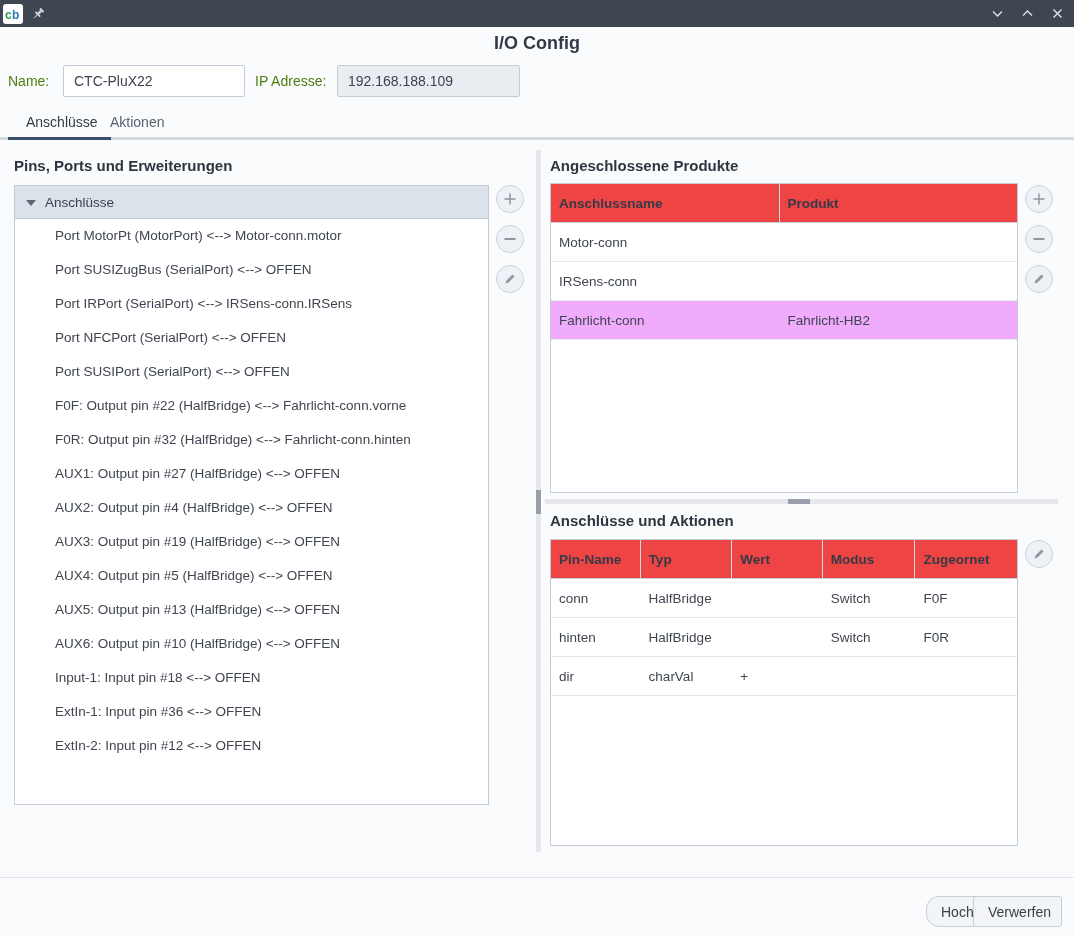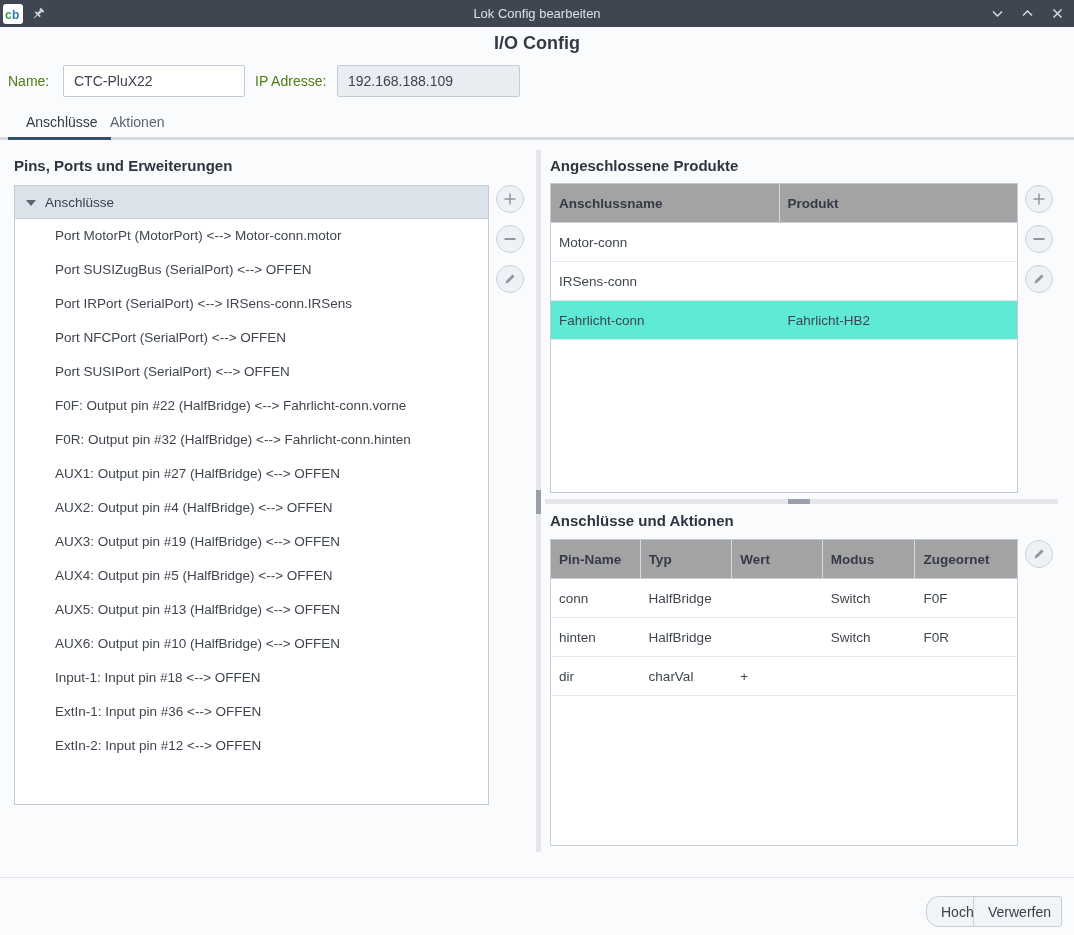--- a/index.html
+++ b/index.html
@@ -102,25 +102,25 @@
   .vsplit { position: absolute; left: 536px; top: 150px; width: 5px; height: 702px; background: #e6e7ea; }
   .vsplit-handle { position: absolute; left: 0; top: 340px; width: 5px; height: 24px; background: #99a0ac; }
   .hsplit { position: absolute; left: 545px; top: 499px; width: 513px; height: 5px; background: #e6e7ea; }
   .hsplit-handle { position: absolute; left: 243px; top: 0; width: 22px; height: 5px; background: #99a0ac; }
 
   
   .tbl { position: absolute; background: #ffffff; border: 1px solid #c3cbd6; }
   .tbl-prod  { left: 550px; top: 183px; width: 468px; height: 310px; }
   .tbl-param { left: 550px; top: 539px; width: 468px; height: 307px; }
   .trow { display: flex; width: 100%; }
-  .thead { height: 39px; background: #a3a3a3; border-bottom: 1px solid #c9d0da; }
+  .thead { height: 39px; background: #ef4444; border-bottom: 1px solid #c9d0da; }
   .thead .tcell { font-weight: bold; color: #343a46; border-right: 1px solid #d5dae0; }
   .thead .tcell:last-child { border-right: none; }
   .tbody-row { height: 39px; border-bottom: 1px solid #e4e7eb; }
-  .tbody-row.selected { background: #5eead4; }
+  .tbody-row.selected { background: #f0abfc; }
   .tcell {
     display: flex; align-items: center; padding-left: 8px;
     font-size: 13.5px; color: #3f4550; white-space: nowrap; overflow: hidden;
   }
   .cw-name { width: 229px; }
   .cw-prod { width: 238px; }
   .cw-p0 { width: 90px; } .cw-p1 { width: 92px; } .cw-p2 { width: 91px; }
   .cw-p3 { width: 93px; } .cw-p4 { width: 102px; }
 
   
@@ -146,21 +146,20 @@
   <div class="pin-btn">
     <svg width="14" height="14" viewBox="0 0 14 14">
       <g transform="rotate(45 7 6)" fill="#d3d7dc">
         <rect x="4.6" y="1" width="4.8" height="2.2"></rect>
         <rect x="5.8" y="3" width="2.4" height="4"></rect>
         <rect x="3.6" y="6.8" width="6.8" height="1.8"></rect>
         <rect x="6.6" y="8.6" width="0.9" height="4.4"></rect>
       </g>
     </svg>
   </div>
-  <div class="win-title">Lok Config bearbeiten</div>
   <div class="controls">
     <div class="wbtn">
       <svg width="13" height="13" viewBox="0 0 13 13">
         <polyline points="2,4.5 6.5,9 11,4.5" fill="none" stroke="#dfe3e6" stroke-width="1.4"></polyline>
       </svg>
     </div>
     <div class="wbtn">
       <svg width="13" height="13" viewBox="0 0 13 13">
         <polyline points="2,8.5 6.5,4 11,8.5" fill="none" stroke="#dfe3e6" stroke-width="1.4"></polyline>
       </svg>

